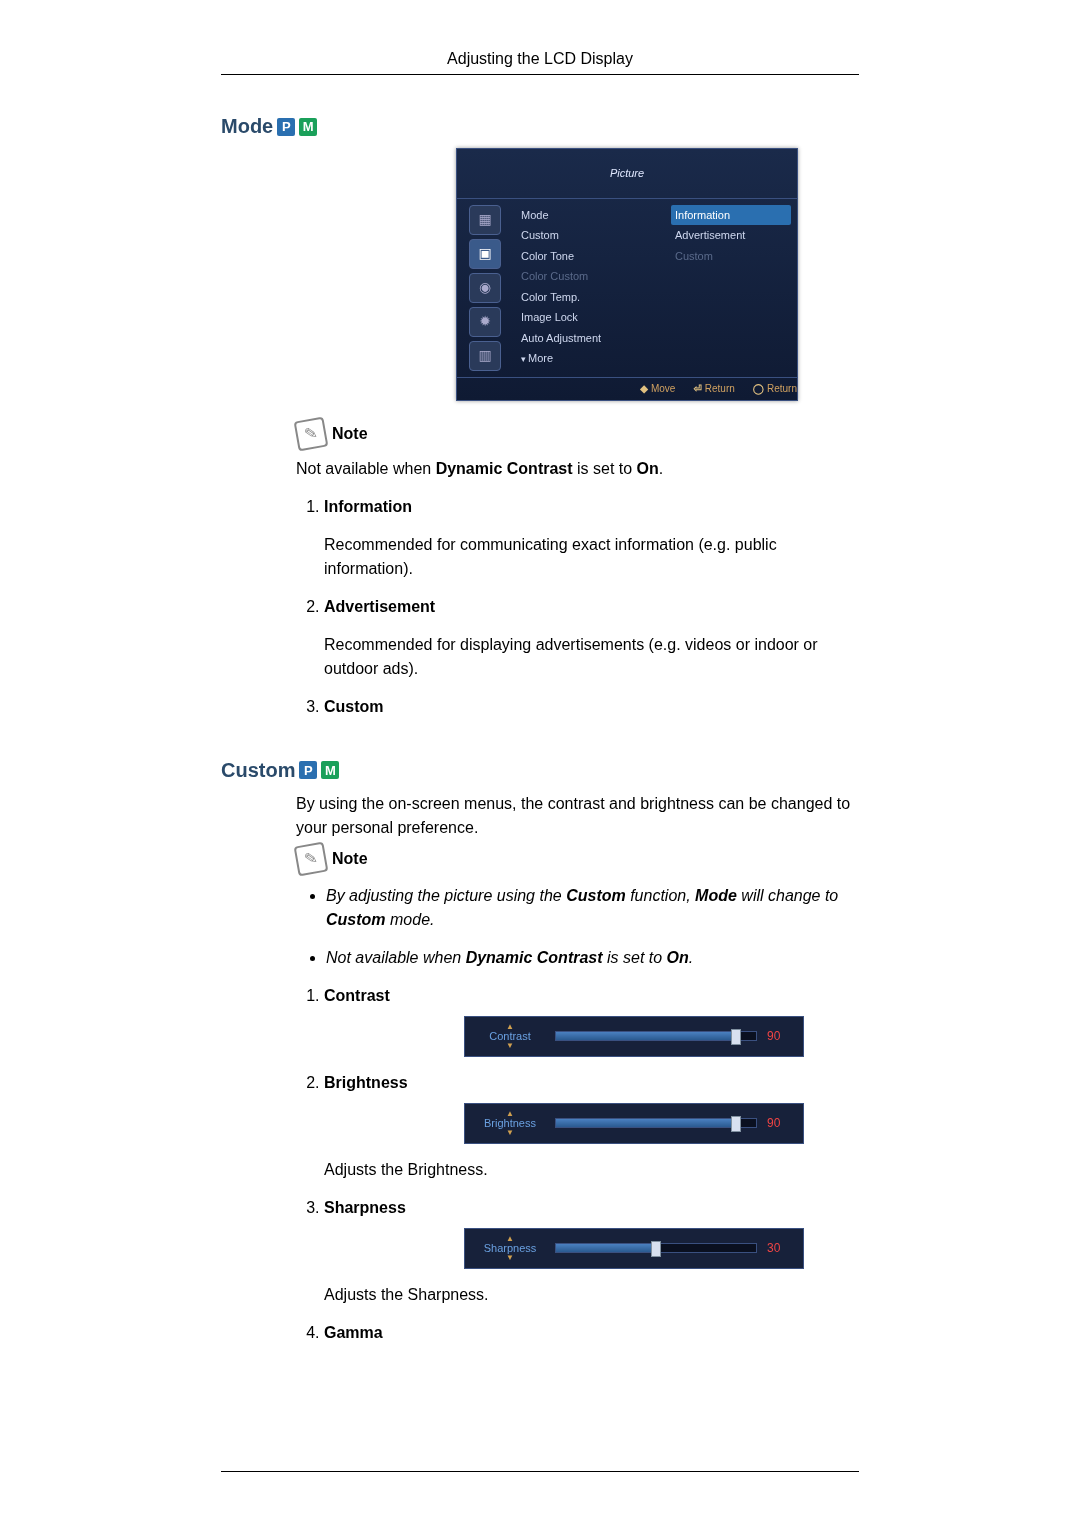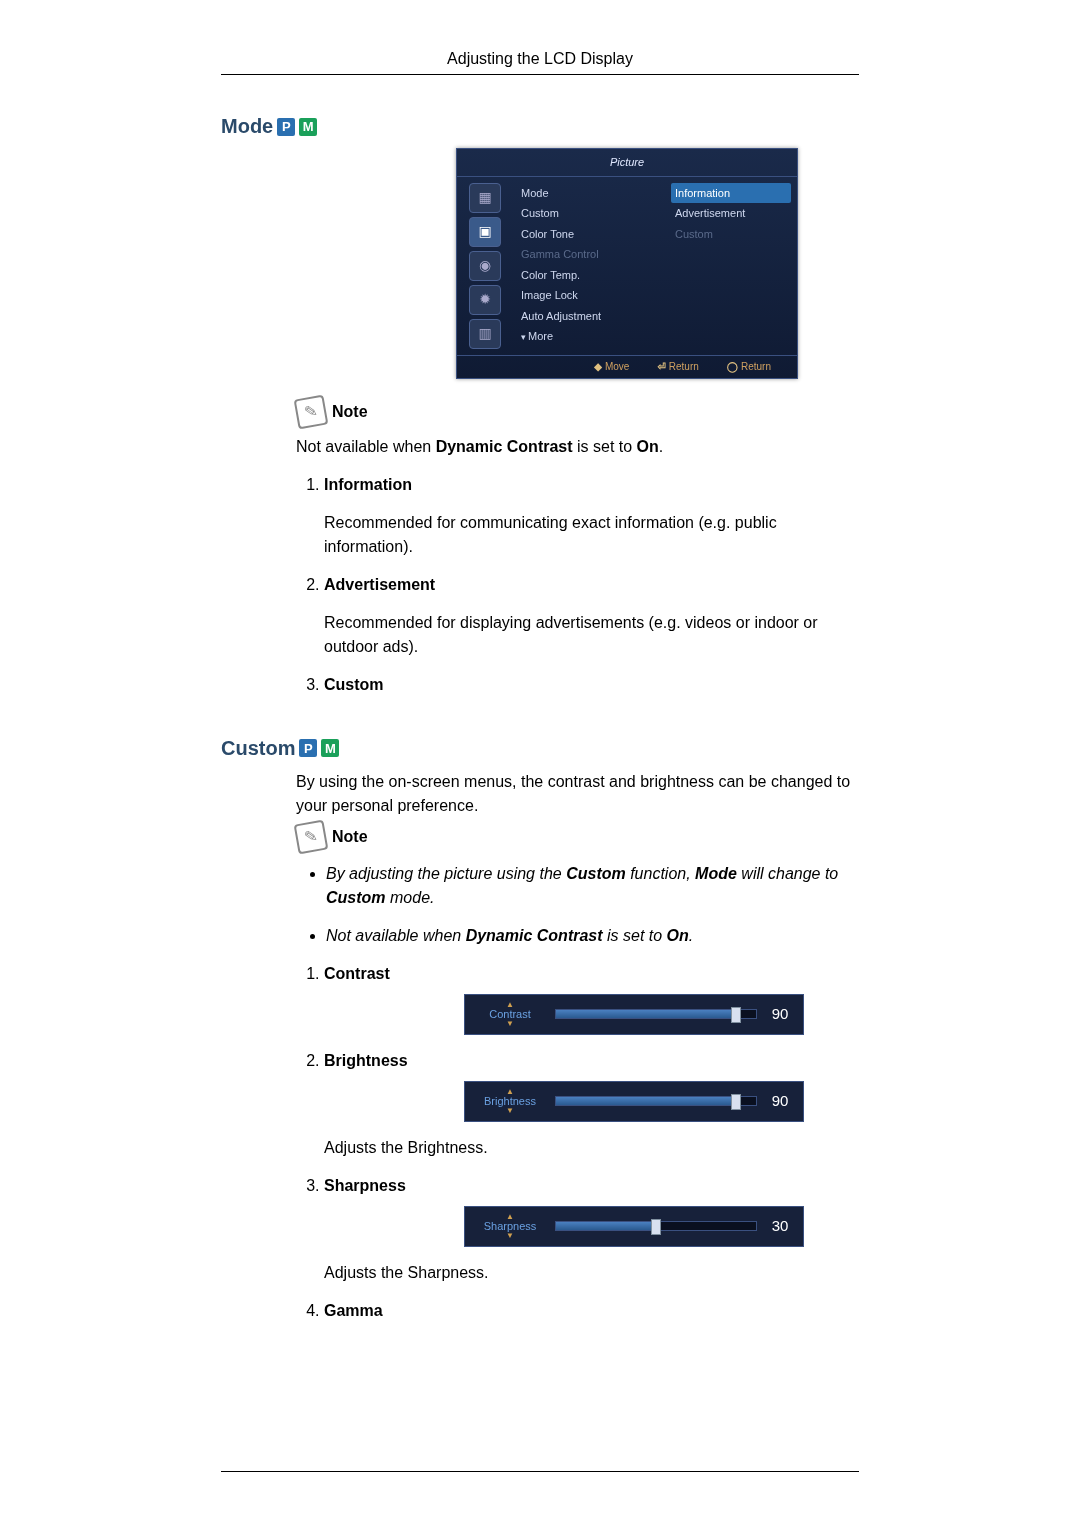--- a/index.html
+++ b/index.html
@@ -104,21 +104,21 @@
     width: 340px;
     margin: 6px 0 0 160px;
     background: linear-gradient(#1a2a4a, #0f1a33);
     border: 1px solid #3a5080;
     font-size: 11px;
     color: #cfd8ef;
     box-shadow: 0 0 4px rgba(0,0,0,.4);
   }
   .osd-title {
     text-align: center;
-    padding: 5px 0;
+    padding: 16px 0;
     color: #e0e8ff;
     border-bottom: 1px solid #3a5080;
     font-style: italic;
   }
   .osd-body { display: flex; }
   .osd-icons {
     width: 48px;
     display: flex;
     flex-direction: column;
     gap: 4px;
@@ -152,22 +152,22 @@
   .osd-item.dim { color: #5a6a8a; }
   .osd-item.sel {
     background: #2a6fb0;
     color: #fff;
     border-radius: 2px;
   }
   .osd-more::before { content: "▾ "; font-size:9px;}
   .osd-footer {
     display: flex;
     justify-content: flex-end;
-    gap: 28px;
-    padding: 3px 26px 4px;
+    gap: 18px;
+    padding: 3px 0 4px;
     border-top: 1px solid #3a5080;
     font-size: 10px;
     color: #cfa060;
   }
   .osd-footer span b { color:#e0c080; margin-right:3px;}
 
   
   .slider {
     width: 340px;
     margin: 8px 0 10px 140px;
@@ -203,23 +203,23 @@
     position: absolute;
     top: -3px;
     width: 8px;
     height: 14px;
     background: #d8e0f0;
     border: 1px solid #8090a0;
     transform: translateX(-50%);
   }
   .slider-val {
     width: 26px;
-    text-align: center;
-    color: #ffffff;
-    font-size: 15px;
+    text-align: left;
+    color: #ef4444;
+    font-size: 12px;
   }
 </style>
 </head>
 <body>
 
 <div class="page">
   <div class="header-line">
     <span>Adjusting the LCD Display</span>
   </div>
 
@@ -239,21 +239,21 @@
           <div class="osd-ico sel">▣</div>
           <div class="osd-ico">◉</div>
           <div class="osd-ico">✹</div>
           <div class="osd-ico">▥</div>
         </div>
         <div class="osd-menu">
           <div class="osd-left">
             <div class="osd-item">Mode</div>
             <div class="osd-item">Custom</div>
             <div class="osd-item">Color Tone</div>
-            <div class="osd-item dim">Gamma Control</div>
+            <div class="osd-item dim">Color Custom</div>
             <div class="osd-item">Color Temp.</div>
             <div class="osd-item">Image Lock</div>
             <div class="osd-item">Auto Adjustment</div>
             <div class="osd-item osd-more">More</div>
           </div>
           <div class="osd-right">
             <div class="osd-item sel">Information</div>
             <div class="osd-item">Advertisement</div>
             <div class="osd-item dim">Custom</div>
           </div>

